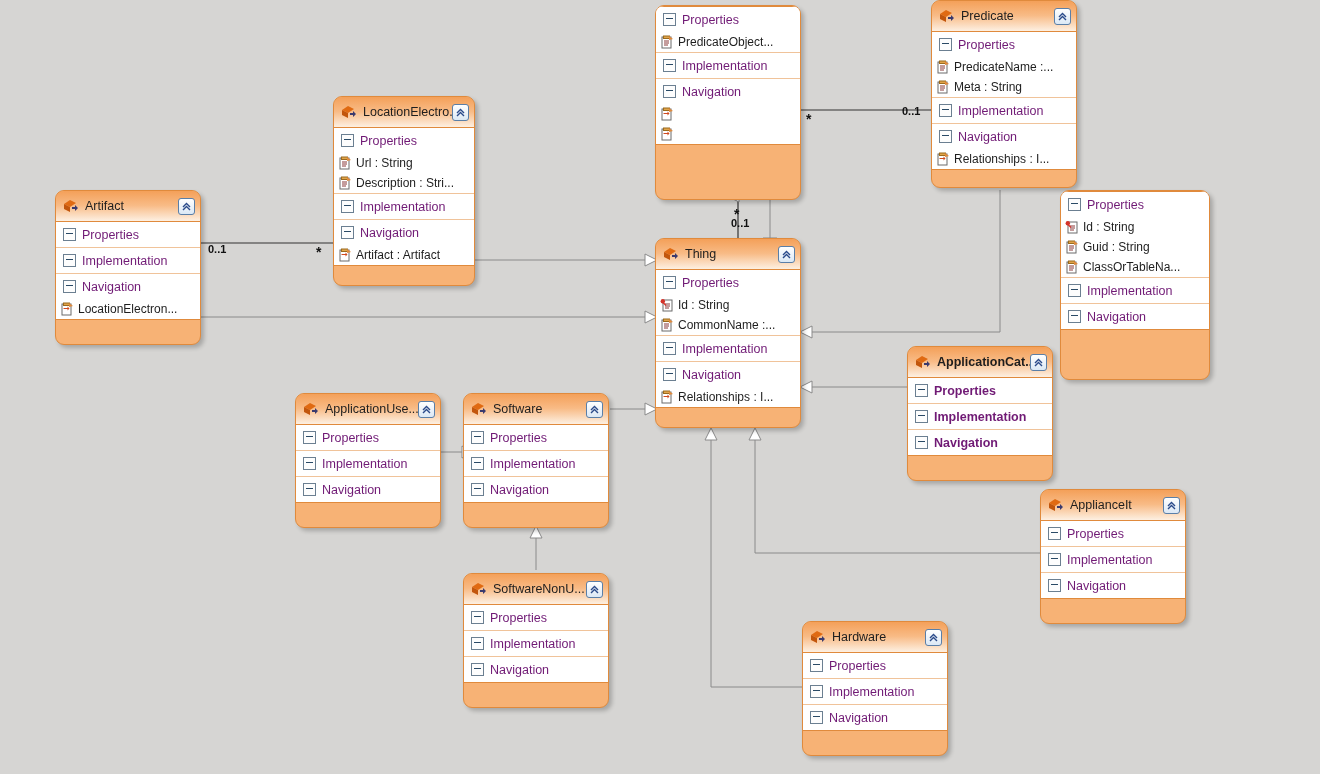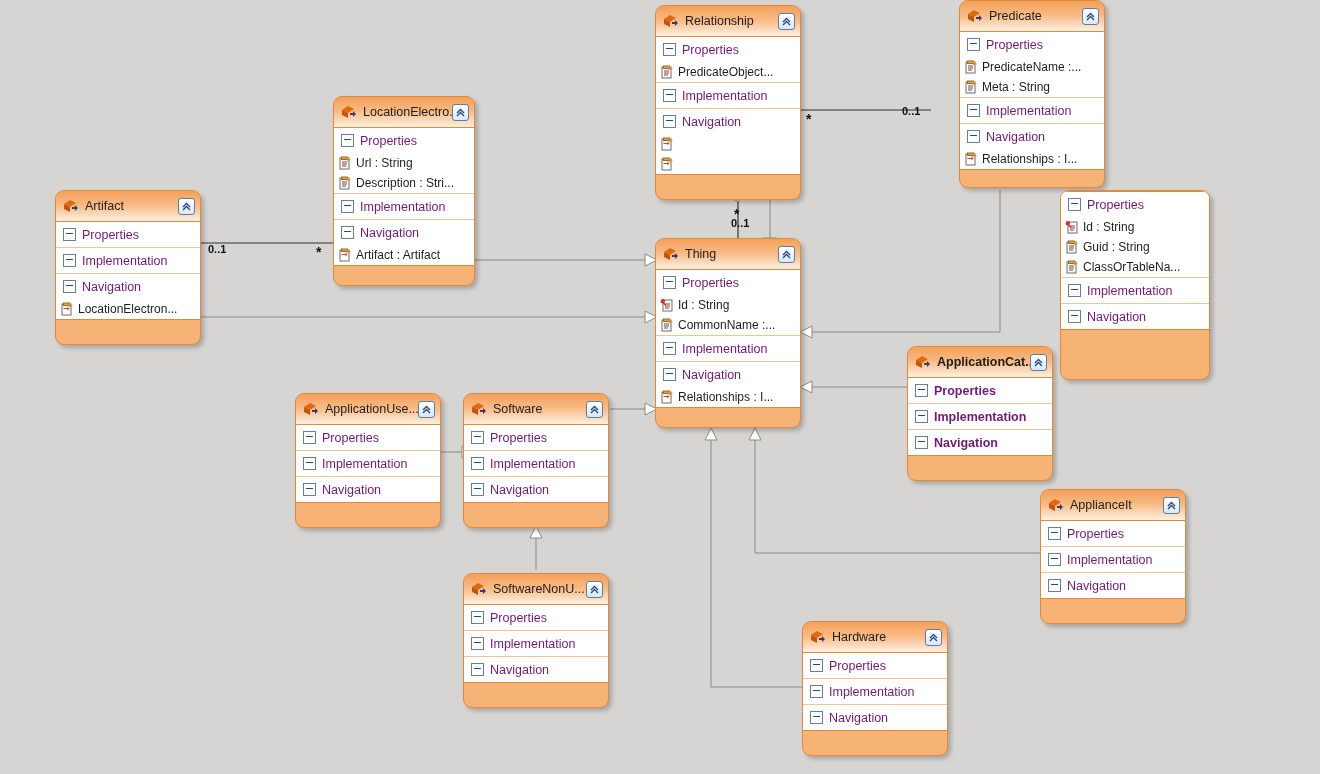--- a/index.html
+++ b/index.html
@@ -127,36 +127,20 @@
   </svg>
 
   <div class="mult" style="left:208px;top:243px;">0..1</div>
   <div class="star" style="left:316px;top:249px;">*</div>
   <div class="star" style="left:806px;top:116px;">*</div>
   <div class="mult" style="left:902px;top:105px;">0..1</div>
   <div class="star" style="left:734px;top:211px;">*</div>
   <div class="mult" style="left:731px;top:217px;">0..1</div>
 
   <div class="cls" style="left:655px;top:5px;width:146px;height:195px;">
-    <div class="hdr">
-      <span class="ico ico-class">
-        <svg width="16" height="15" viewBox="0 0 16 15">
-            <path d="M1 5 L7 1 L13 4 L7 8 z" fill="#e06a12"></path>
-            <path d="M1 5 L7 8 L7 13 L1 10 z" fill="#c2560c"></path>
-            <path d="M9 8 l3 0 0 -2 3 3 -3 3 0 -2 -3 0z" fill="#3a3a6e"></path>
-          </svg>
-      </span>
-      <span class="ttl">Relationship</span>
-      <span class="ico ico-expander">
-        <svg width="11" height="11" viewBox="0 0 11 11">
-            <path d="M2 6 L5.5 2.5 L9 6" stroke="#2a4a8a" stroke-width="1.4" fill="none"></path>
-            <path d="M2 9 L5.5 5.5 L9 9" stroke="#2a4a8a" stroke-width="1.4" fill="none"></path>
-          </svg>
-      </span>
-    </div>
     <div class="body">
       <div class="memgrp">
         <div class="sec" style="border-bottom:none;">
           <span class="ico-minus"></span>
           <span>Properties</span>
         </div>
         <div class="mem">
           <span class="ico-prop">
             <svg width="14" height="14" viewBox="0 0 14 14">
                 <rect x="2" y="2" width="9" height="11" fill="#fff" stroke="#6b6b6b"></rect>
@@ -198,21 +182,21 @@
                 <path d="M3.5 6 h4 l0 -1.5 2 2 -2 2 0 -1.5 h-4z" fill="#d04a20"></path>
                 <path d="M9 1 l4 3 -4 1z" fill="#e08a3c"></path>
               </svg>
           </span>
           <span></span>
         </div>
       </div>
     </div>
   </div>
 
-  <div class="cls" style="left:931px;top:0px;width:146px;height:188px;margin-left:28px;">
+  <div class="cls" style="left:931px;top:0px;width:146px;height:188px;">
     <div class="hdr">
       <span class="ico ico-class">
         <svg width="16" height="15" viewBox="0 0 16 15">
             <path d="M1 5 L7 1 L13 4 L7 8 z" fill="#e06a12"></path>
             <path d="M1 5 L7 8 L7 13 L1 10 z" fill="#c2560c"></path>
             <path d="M9 8 l3 0 0 -2 3 3 -3 3 0 -2 -3 0z" fill="#3a3a6e"></path>
           </svg>
       </span>
       <span class="ttl">Predicate</span>
       <span class="ico ico-expander">

